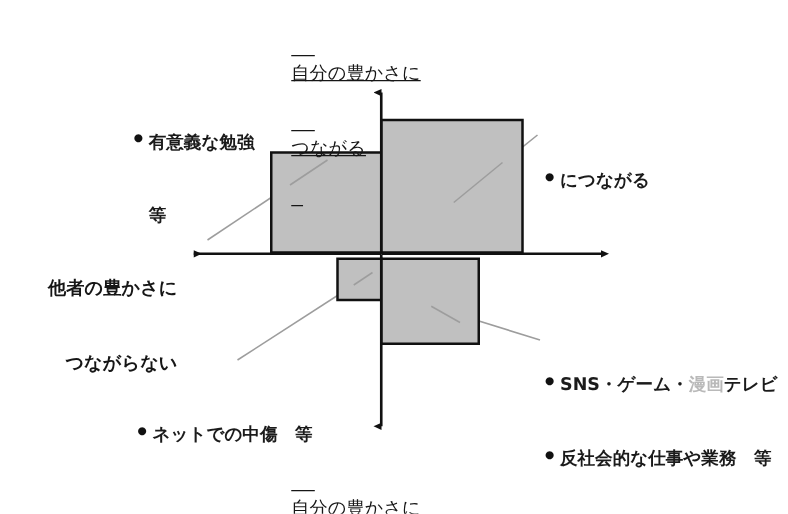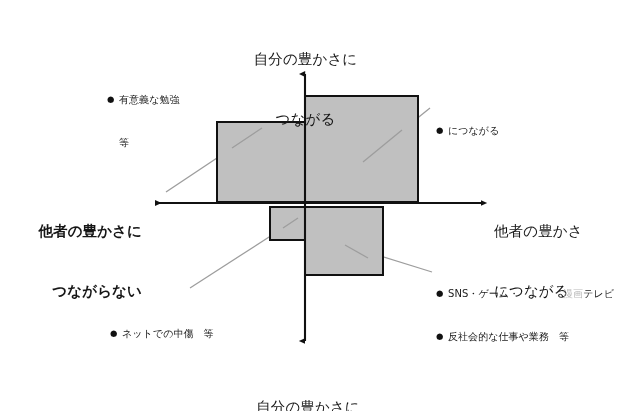--- a/index.html
+++ b/index.html
@@ -15,43 +15,44 @@
   #svg-layer{position:absolute;left:0;top:0;width:630px;height:411px;}
 
   .axis-label{
     position:absolute;
     font-size:14.5px;
     line-height:1.38;
     color:#161616;
     white-space:pre;
     letter-spacing:0.1px;
   }
-  .axis-label.center{text-align:center;}
+  .axis-label.center{text-decoration:underline;}
   .axis-label.left{text-align:left;}
   .axis-label.right{text-align:right;font-weight:bold;}
 
   .callout{
     position:absolute;
-    font-size:10px;
+    font-size:14px;
     line-height:1.42;
     color:#1b1b1b;
     white-space:pre;
     letter-spacing:0.05px;
+    font-weight:bold;
   }
   .callout .row{display:block;position:relative;padding-left:12px;}
   .callout .row.cont{padding-left:12px;}
   .callout .row.bullet::before{
     content:"\25CF";
     position:absolute;
     left:0;top:0;
     font-size:8.5px;
     line-height:inherit;
     color:#111;
   }
-  .faded{color:#b9b9b9;margin-left:44px;}
+  .faded{color:#b9b9b9;}
 </style>
 </head>
 <body>
 
 <div id="stage">
 
   <svg id="svg-layer" viewBox="0 0 630 411">
     <defs>
       <marker id="arrowU" markerWidth="10" markerHeight="10" refX="3.2" refY="6.2" orient="auto" markerUnits="userSpaceOnUse">
         <path d="M0.3,6.4 L3.2,0 L6.1,6.4 Z" fill="#111111"></path>
@@ -104,24 +105,20 @@
   <div class="axis-label center" style="left:233px;top:357px;width:150px;">
     <div>自分の豊かさに</div>
     
   </div>
 
   <div class="axis-label right" style="left:8px;top:181px;width:134px;">
     <div>他者の豊かさに</div>
     <div>つながらない</div>
   </div>
 
-  <div class="axis-label left" style="left:494px;top:181px;width:132px;">
-    <div>他者の豊かさ</div>
-    <div>につながる</div>
-  </div>
 
   <div class="callout" style="left:107px;top:65px;">
     <span class="row bullet">有意義な勉強</span>
     <span class="row cont">等</span>
   </div>
 
   <div class="callout" style="left:436px;top:96px;">
     <span class="row bullet">につながる</span>
   </div>
 

